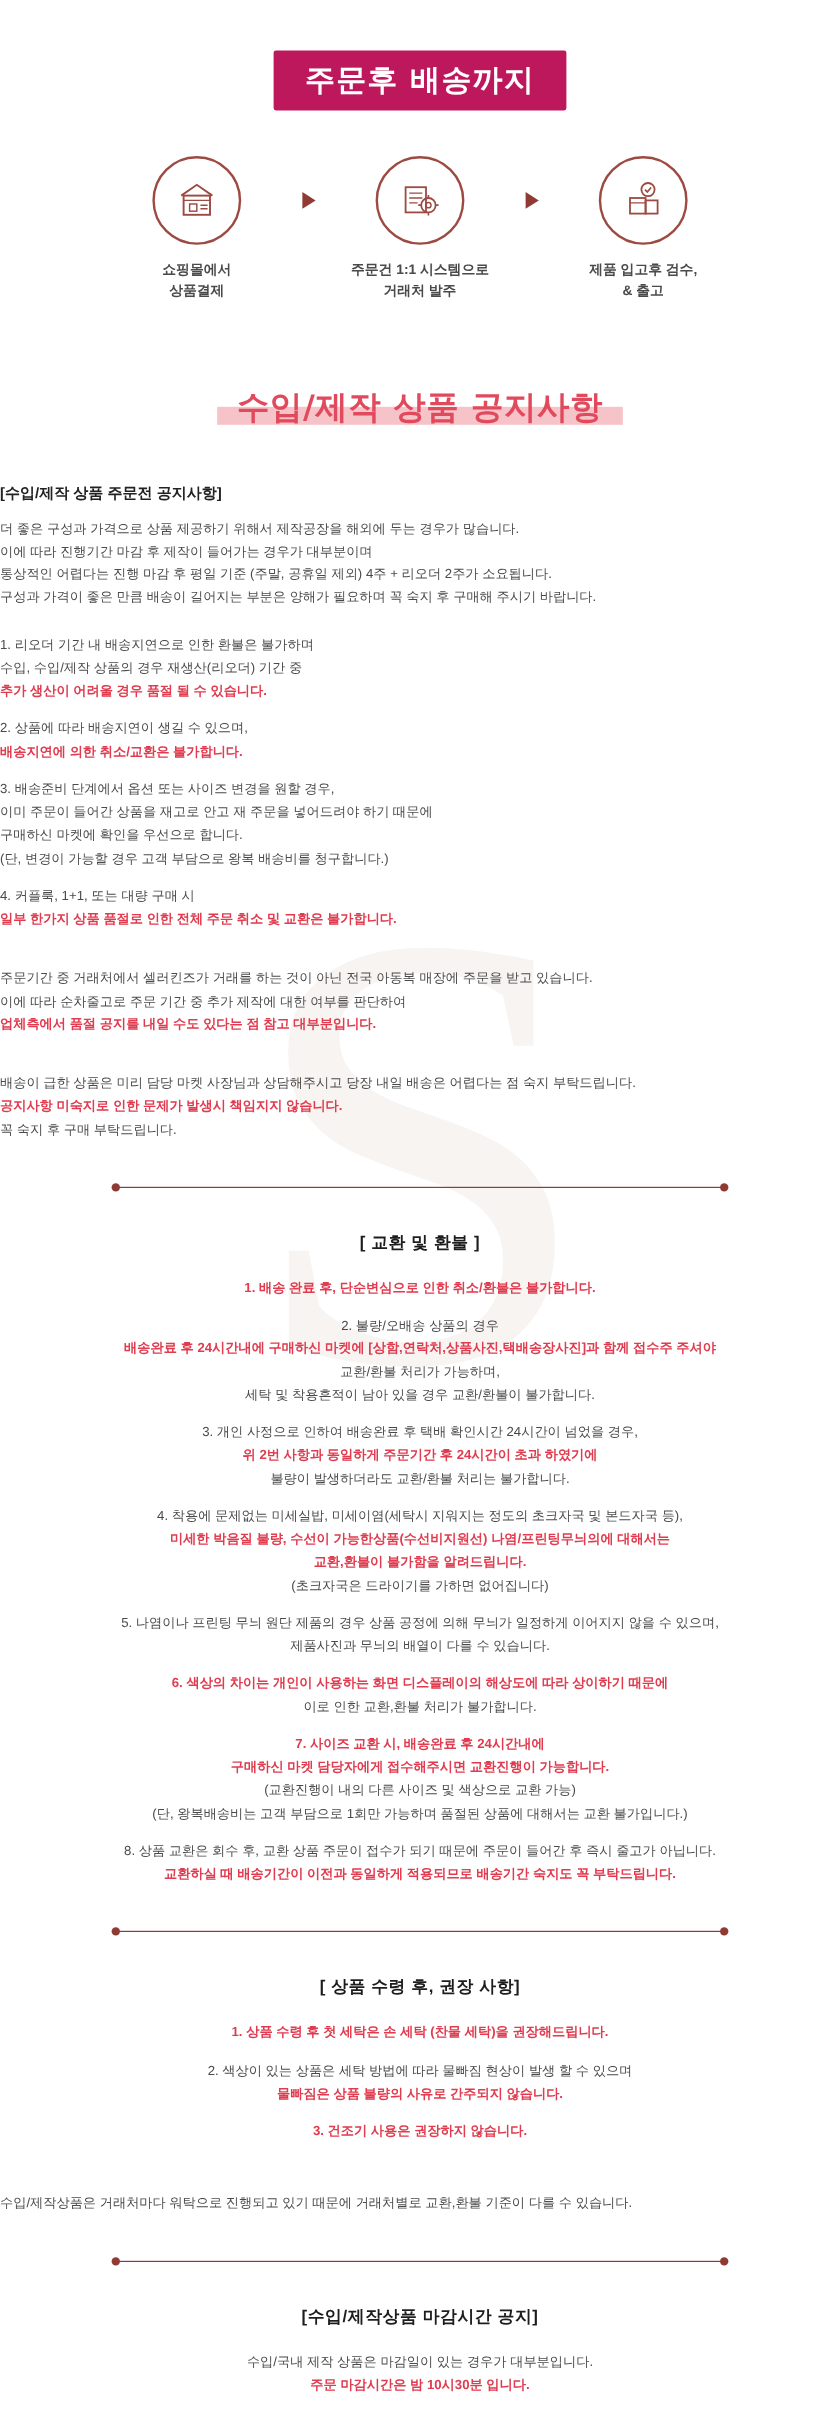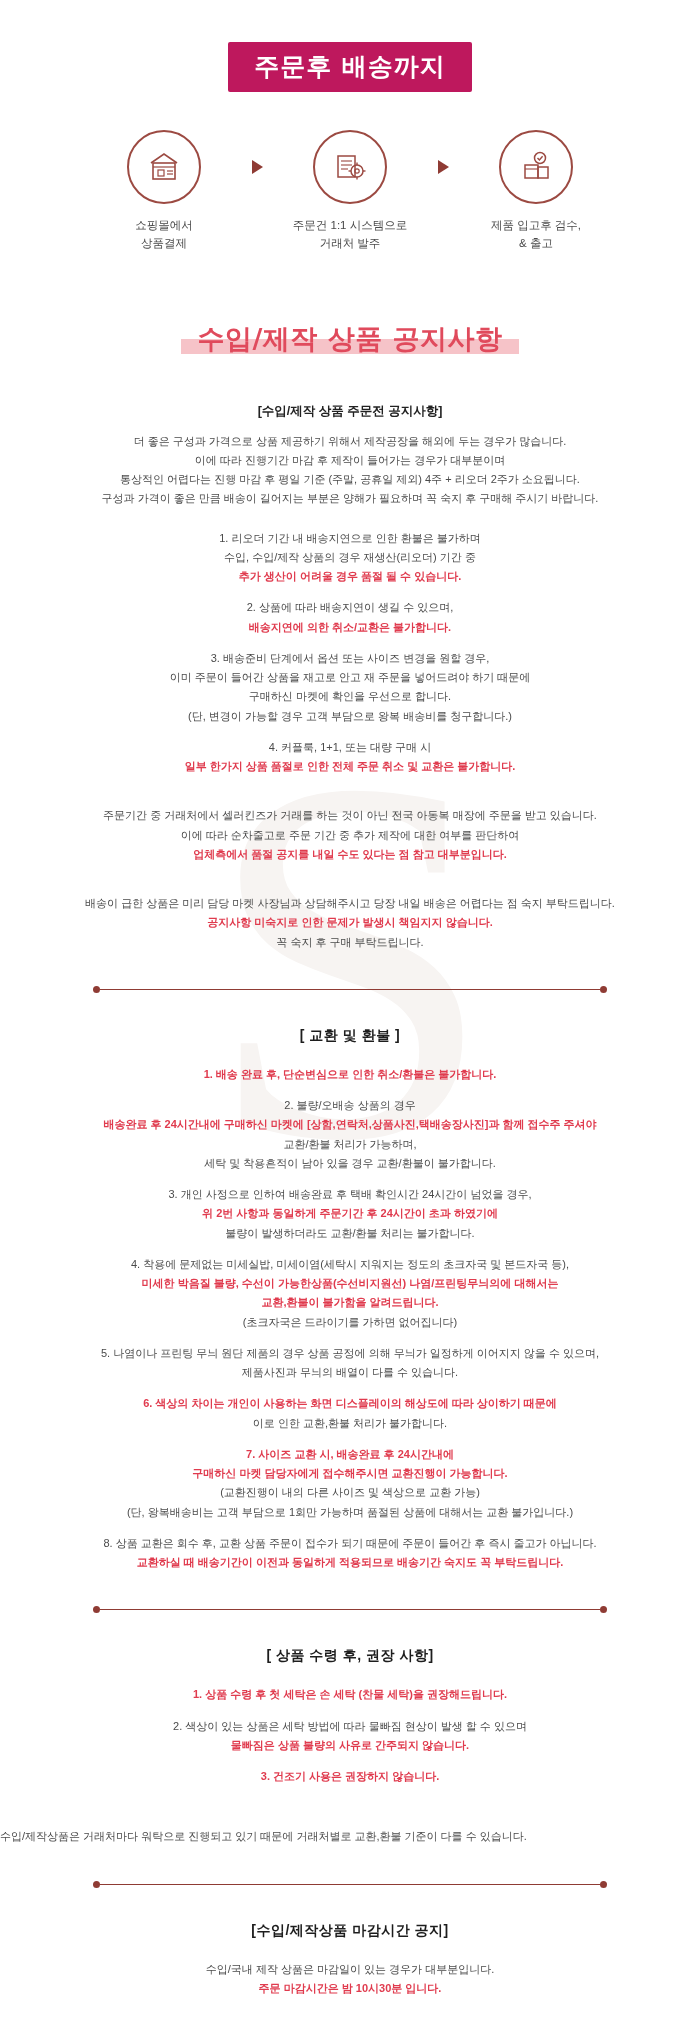--- a/index.html
+++ b/index.html
@@ -54,20 +54,21 @@
     font-family: "DejaVu Sans", sans-serif;
   }
 
   
   .steps {
     margin-top: 38px;
     display: flex;
     justify-content: center;
     align-items: flex-start;
     gap: 0;
+    font-weight: bold;
   }
   .step {
     width: 150px;
     text-align: center;
   }
   .circle {
     width: 74px; height: 74px;
     border: 2px solid #9c4a42;
     border-radius: 50%;
     margin: 0 auto;
@@ -122,21 +123,21 @@
     font-size: 27px;
     font-weight: bold;
     color: #e04a5c;
     font-family: "DejaVu Sans", sans-serif;
     letter-spacing: 0.5px;
     position: relative;
     z-index: 1;
   }
 
   
-  .block { text-align: center; }
+  .block { text-align: left; }
   .h-sub {
     font-size: 12.5px;
     font-weight: bold;
     color: #222;
     margin: 0;
   }
   p.line {
     margin: 0;
     font-size: 11px;
     line-height: 1.75;

